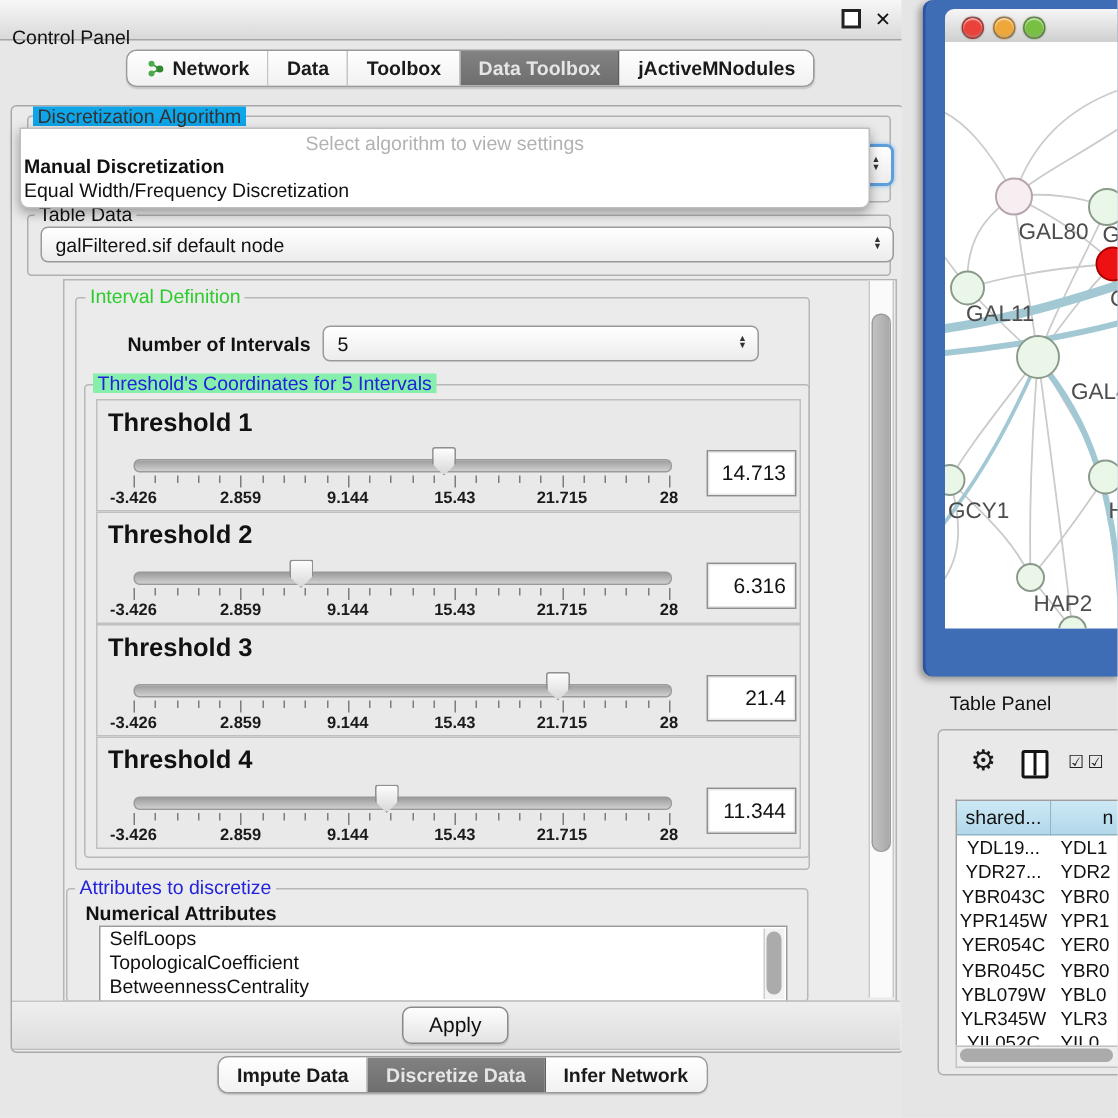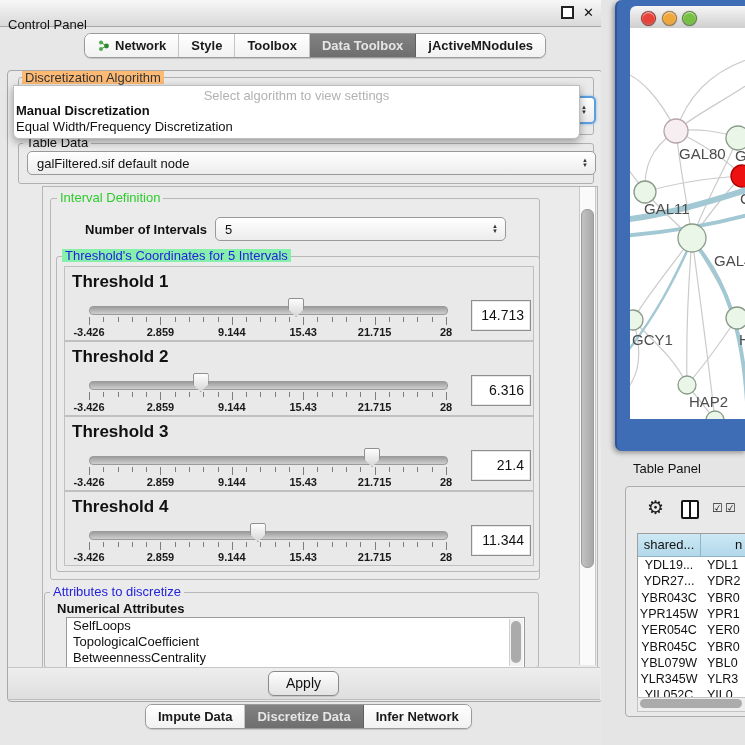--- a/index.html
+++ b/index.html
@@ -128,37 +128,37 @@
       <svg width="13" height="13">
         <line x1="4" y1="3.5" x2="9.5" y2="7" stroke="#3a9a3a"></line>
         <line x1="4" y1="10" x2="9.5" y2="7" stroke="#3a9a3a"></line>
         <circle cx="4" cy="3.5" r="2" fill="#4cab4c"></circle>
         <circle cx="4" cy="10" r="2" fill="#4cab4c"></circle>
         <circle cx="9.5" cy="7" r="2.4" fill="#2f8a2f"></circle>
       </svg>
       <span>Network</span>
     </div>
     <div class="tab">
-      <span>Style</span>
+      <span>Data</span>
     </div>
     <div class="tab">
       <span>Toolbox</span>
     </div>
     <div class="tab sel">
       <span>Data Toolbox</span>
     </div>
     <div class="tab">
       <span>jActiveMNodules</span>
     </div>
   </div>
 
 <div class="abs groupbox" id="outerbox"></div>
 
 <div class="abs groupbox" style="left:18px;top:77px;width:574px;height:56px;"></div>
-<div class="grouptitle abs" style="left:22px;top:71px;color:#333;background:#fdba74;">Discretization Algorithm</div>
+<div class="grouptitle abs" style="left:22px;top:71px;color:#333;background:#0ea5e9;">Discretization Algorithm</div>
 <div class="abs" id="focus-combo">
   <span class="stepper">▲<br>▼</span>
 </div>
 
 <div class="abs" id="algo-popup">
   <div class="placeholder">Select algorithm to view settings</div>
   <div id="algo-items">
       <div class="item bold">Manual Discretization</div>
       <div class="item">Equal Width/Frequency Discretization</div>
     </div>

